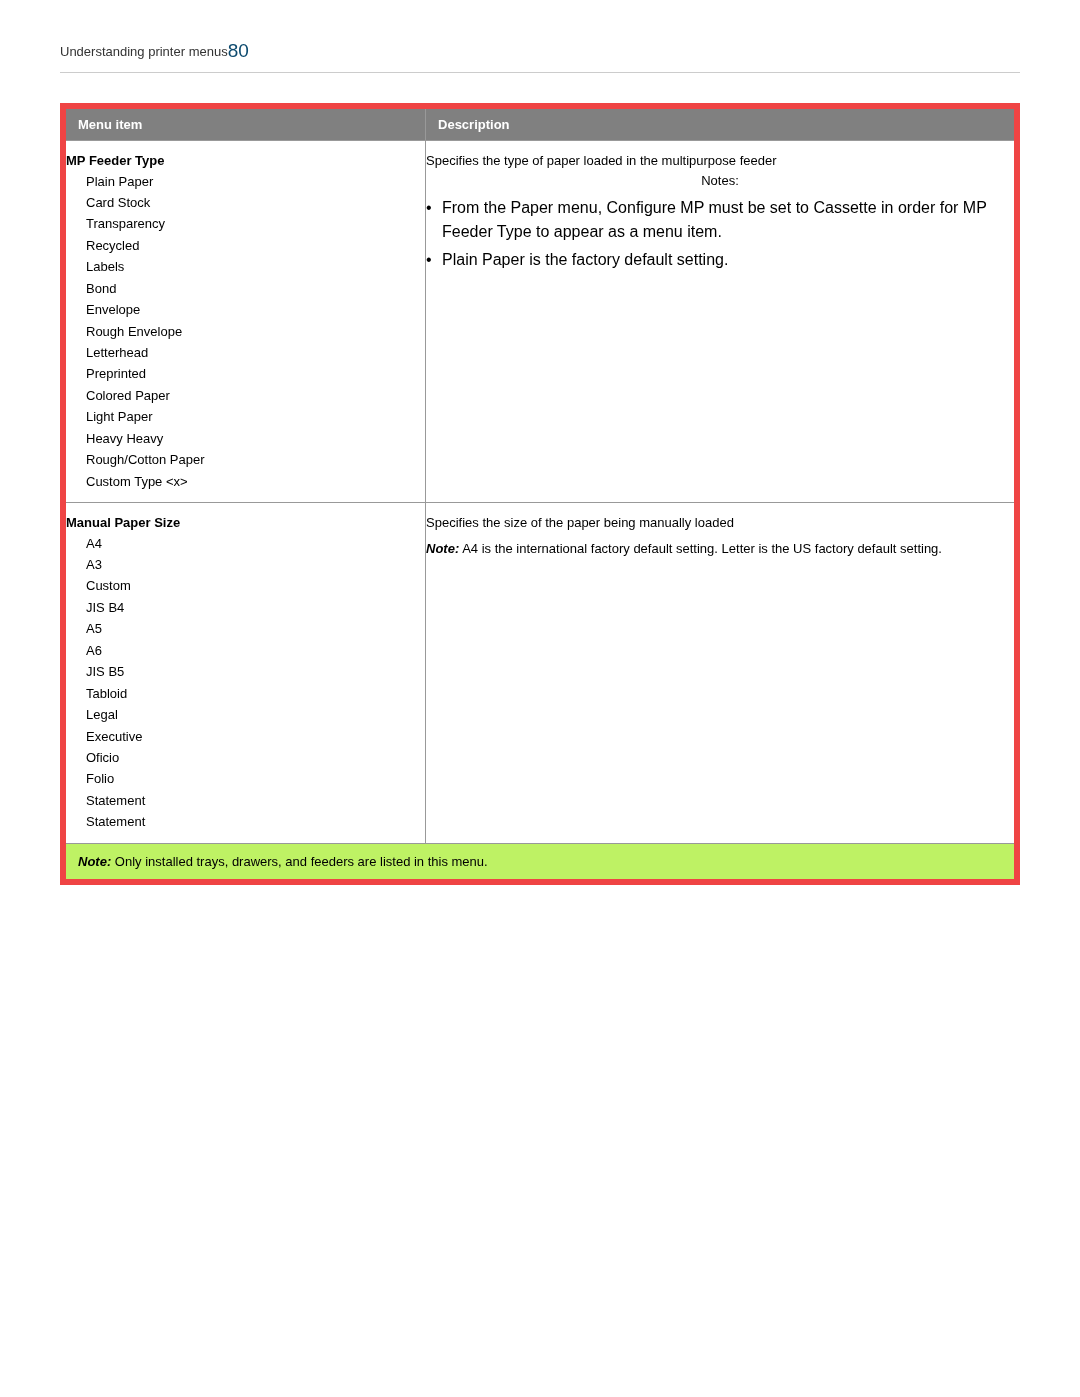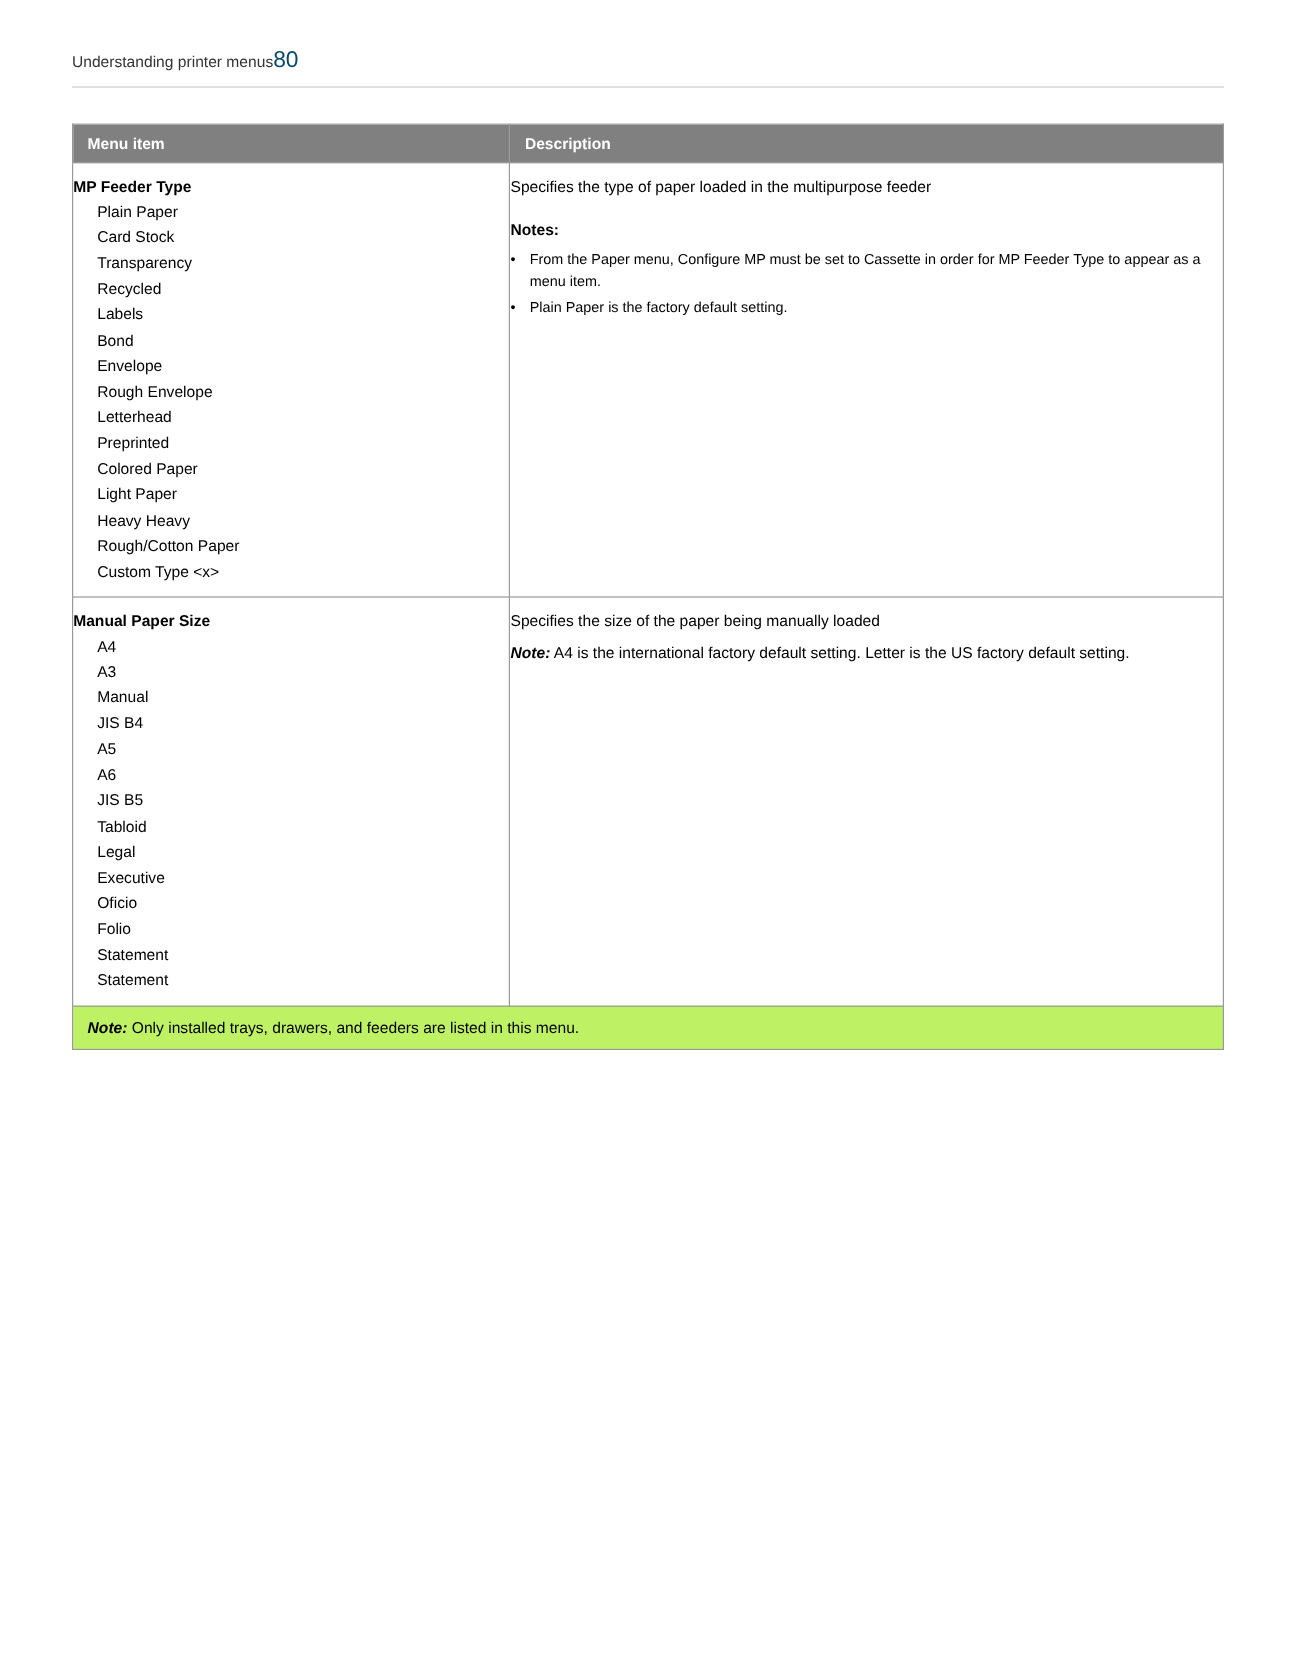--- a/index.html
+++ b/index.html
@@ -33,21 +33,21 @@
     }
 
     .page-header-number {
       font-size: 19px;
       color: #0c4a6e;
     }
 
     .main-table {
       width: 100%;
       border-collapse: collapse;
-      border: 1px solid #ef4444;
+      border: 6px solid #ef4444;
     }
 
     .main-table th {
       background-color: #808080;
       color: #ffffff;
       font-weight: bold;
       font-size: 13px;
       padding: 8px 12px;
       text-align: left;
       border: 1px solid #999999;
@@ -74,37 +74,38 @@
       font-size: 13px;
     }
 
     .menu-sub-item {
       padding-left: 20px;
       line-height: 1.65;
       font-size: 13px;
     }
 
     .desc-notes-bold {
-      font-weight: bold;
+      font-weight: normal;
       margin-bottom: 6px;
-      margin-top: 16px;
+      margin-top: 0;
       display: block;
+      text-align: center;
     }
 
     .bullet-list {
       list-style: none;
       padding-left: 0;
       margin-top: 4px;
     }
 
     .bullet-list li {
       padding-left: 16px;
       position: relative;
       margin-bottom: 4px;
-      font-size: 12px;
+      font-size: 16px;
       line-height: 1.5;
     }
 
     .bullet-list li::before {
       content: "•";
       position: absolute;
       left: 0;
       top: 0;
     }
 
@@ -171,21 +172,21 @@
         </ul>
       </td>
     </tr>
 
     <tr>
       <td class="col-menu">
         <div class="menu-item-bold">Manual Paper Size</div>
         <div class="menu-sub-item">
           <div>A4</div>
           <div>A3</div>
-          <div>Manual</div>
+          <div>Custom</div>
           <div>JIS B4</div>
           <div>A5</div>
           <div>A6</div>
           <div>JIS B5</div>
           <div>Tabloid</div>
           <div>Legal</div>
           <div>Executive</div>
           <div>Oficio</div>
           <div>Folio</div>
           <div>Statement</div>

